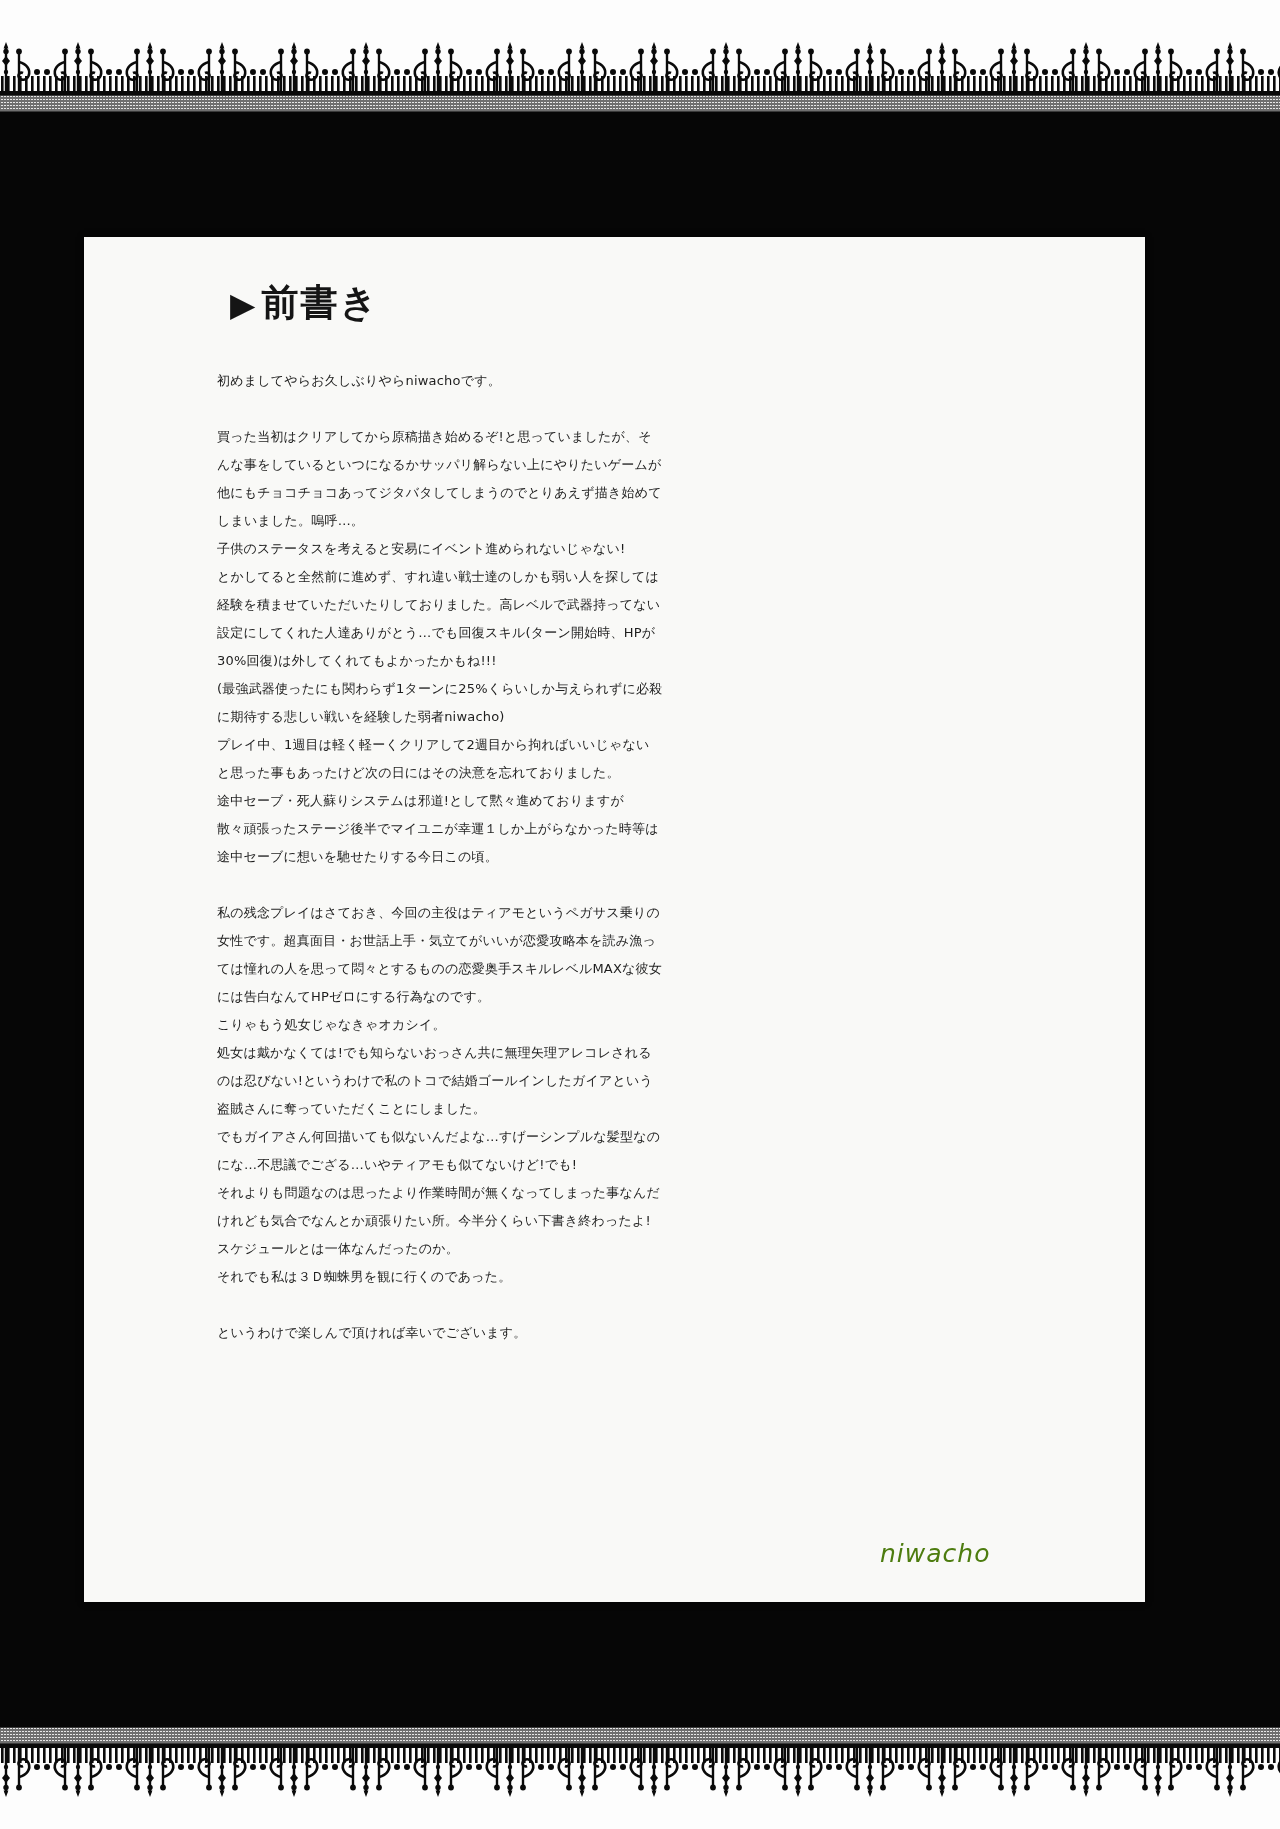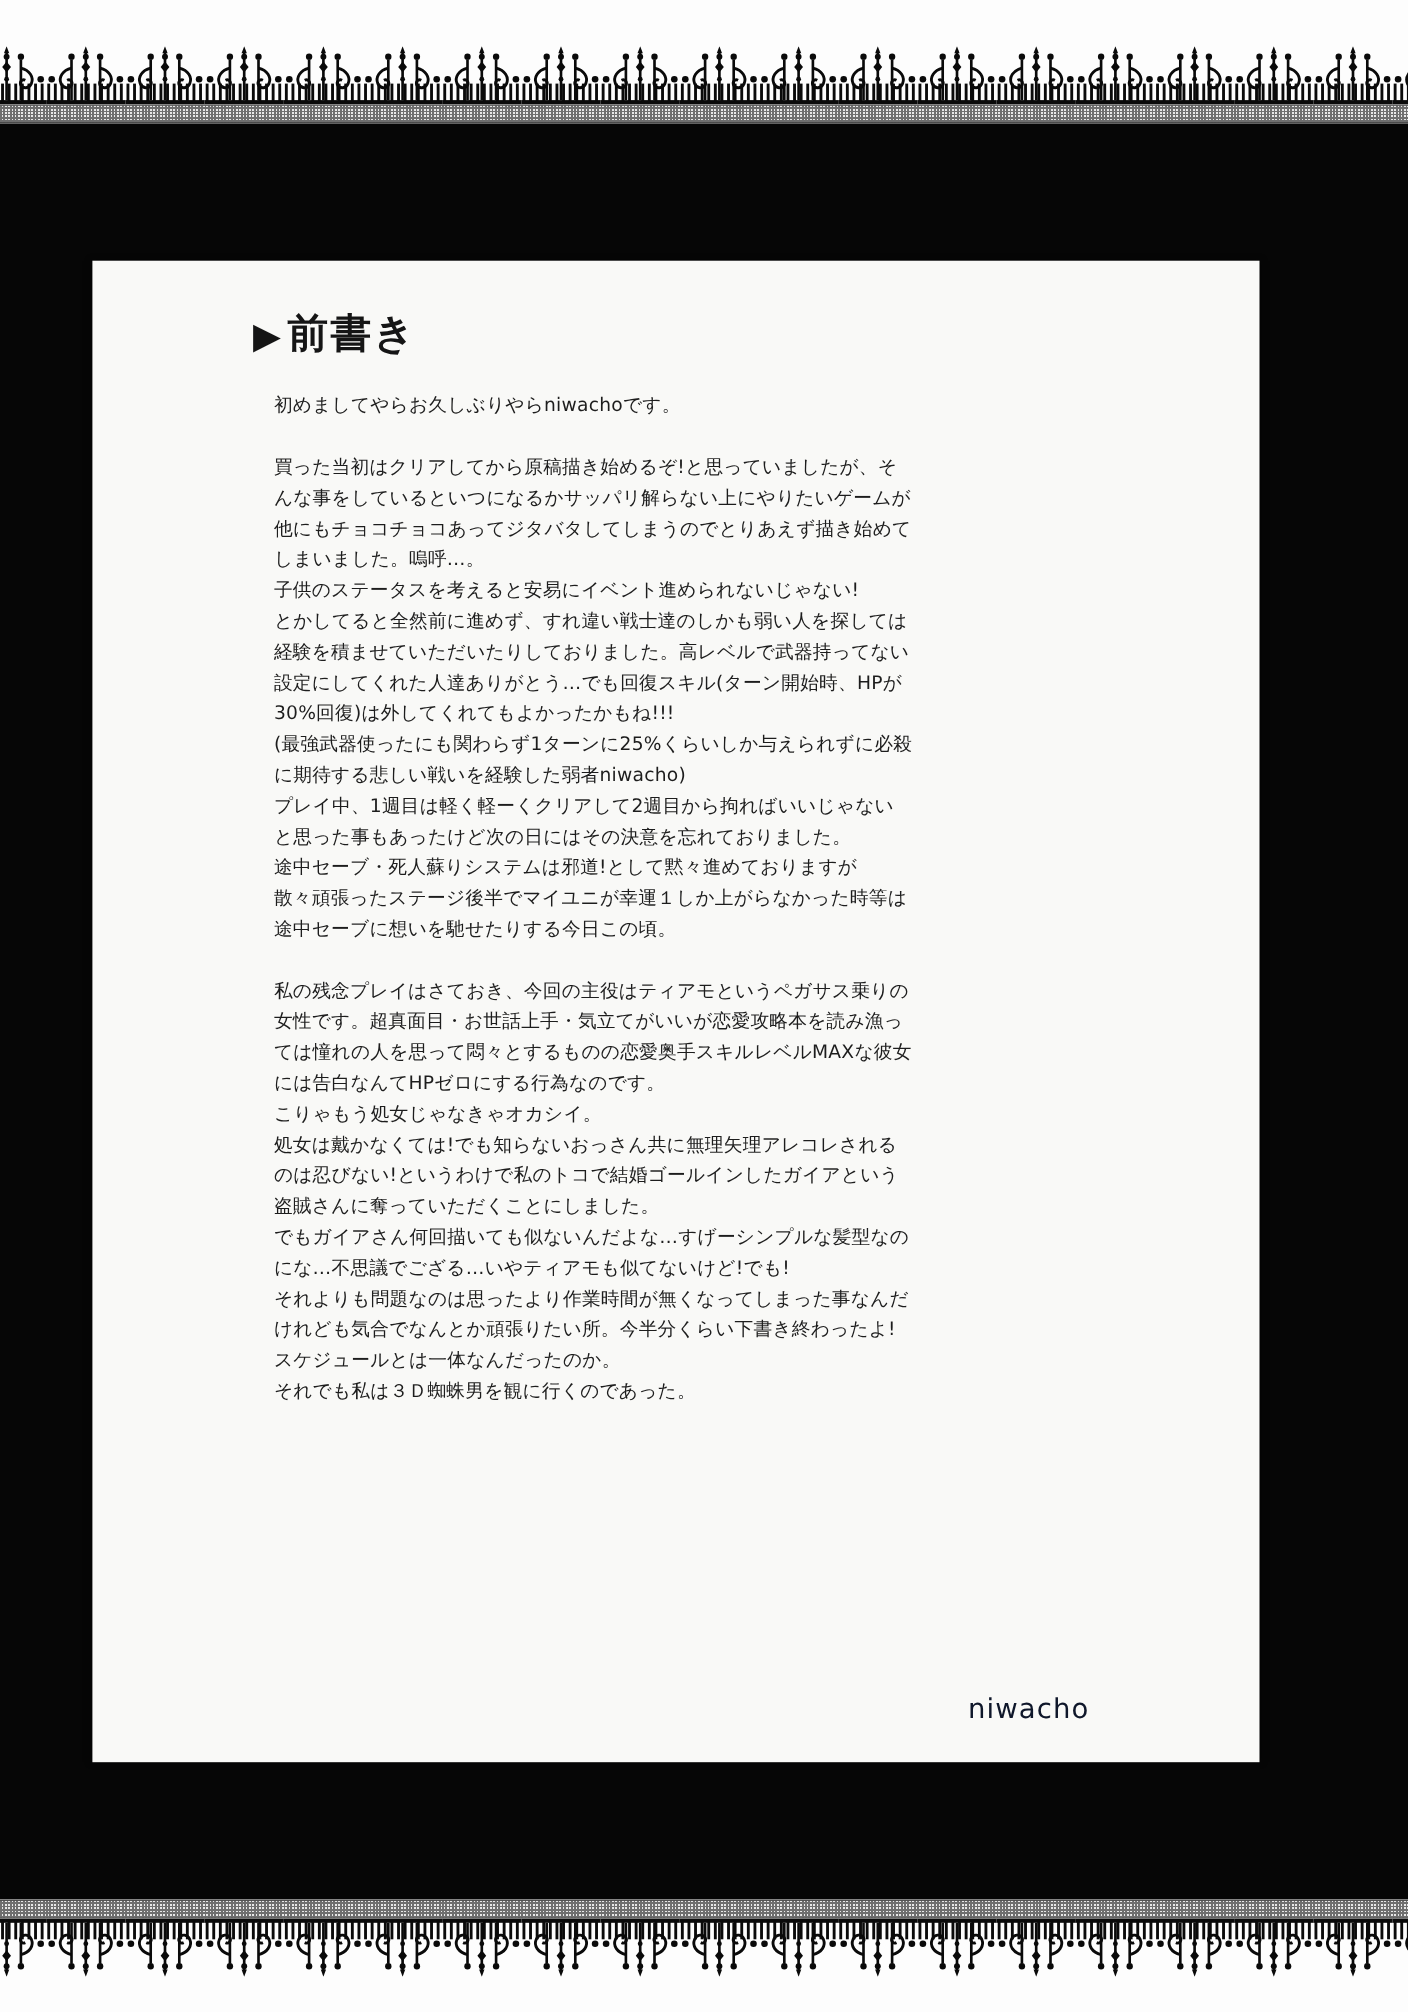--- a/index.html
+++ b/index.html
@@ -36,32 +36,31 @@
     background:#f9f9f7;
     box-shadow:0 0 6px rgba(0,0,0,.55);
   }
   .page-title{
     position:absolute;left:146px;top:41px;margin:0;
     font-size:37px;font-weight:bold;color:#151515;letter-spacing:2px;
     display:flex;align-items:center;gap:4px;
   }
   .page-title .marker{font-size:33px;line-height:1;transform:translateY(1px);}
   .body-text{
-    position:absolute;left:133px;top:118px;width:800px;
-    font-size:17px;line-height:28px;color:#1d1d1d;
+    position:absolute;left:133px;top:130px;width:800px;
+    font-size:13px;line-height:28px;color:#1d1d1d;
     letter-spacing:0.2px;
-    margin-left:32px;
   }
   .body-text p{
     margin:0 0 28px 0;white-space:pre-line;
   }
   .body-text p:last-child{margin-bottom:0;}
   .signature{
     position:absolute;left:796px;top:1302px;
-    font-size:25px;color:#0f172a;letter-spacing:1px;
+    font-size:25px;color:#4d7c0f;letter-spacing:1px;font-style:italic;
   }
 </style>
 </head>
 <body>
 
 <div class="black-field"></div>
 
 <div class="border-band top">
   <svg class="fence-svg" viewBox="0 0 1340 53" preserveAspectRatio="none">
     <defs>
@@ -172,15 +171,16 @@
 こりゃもう処女じゃなきゃオカシイ。
 処女は戴かなくては!でも知らないおっさん共に無理矢理アレコレされる
 のは忍びない!というわけで私のトコで結婚ゴールインしたガイアという
 盗賊さんに奪っていただくことにしました。
 でもガイアさん何回描いても似ないんだよな…すげーシンプルな髪型なの
 にな…不思議でござる…いやティアモも似てないけど!でも!
 それよりも問題なのは思ったより作業時間が無くなってしまった事なんだ
 けれども気合でなんとか頑張りたい所。今半分くらい下書き終わったよ!
 スケジュールとは一体なんだったのか。
 それでも私は３Ｄ蜘蛛男を観に行くのであった。</p>
+    <p>というわけで楽しんで頂ければ幸いでございます。</p>
   </div>
   <div class="signature">niwacho</div>
 </div>
 
 </body></html>

